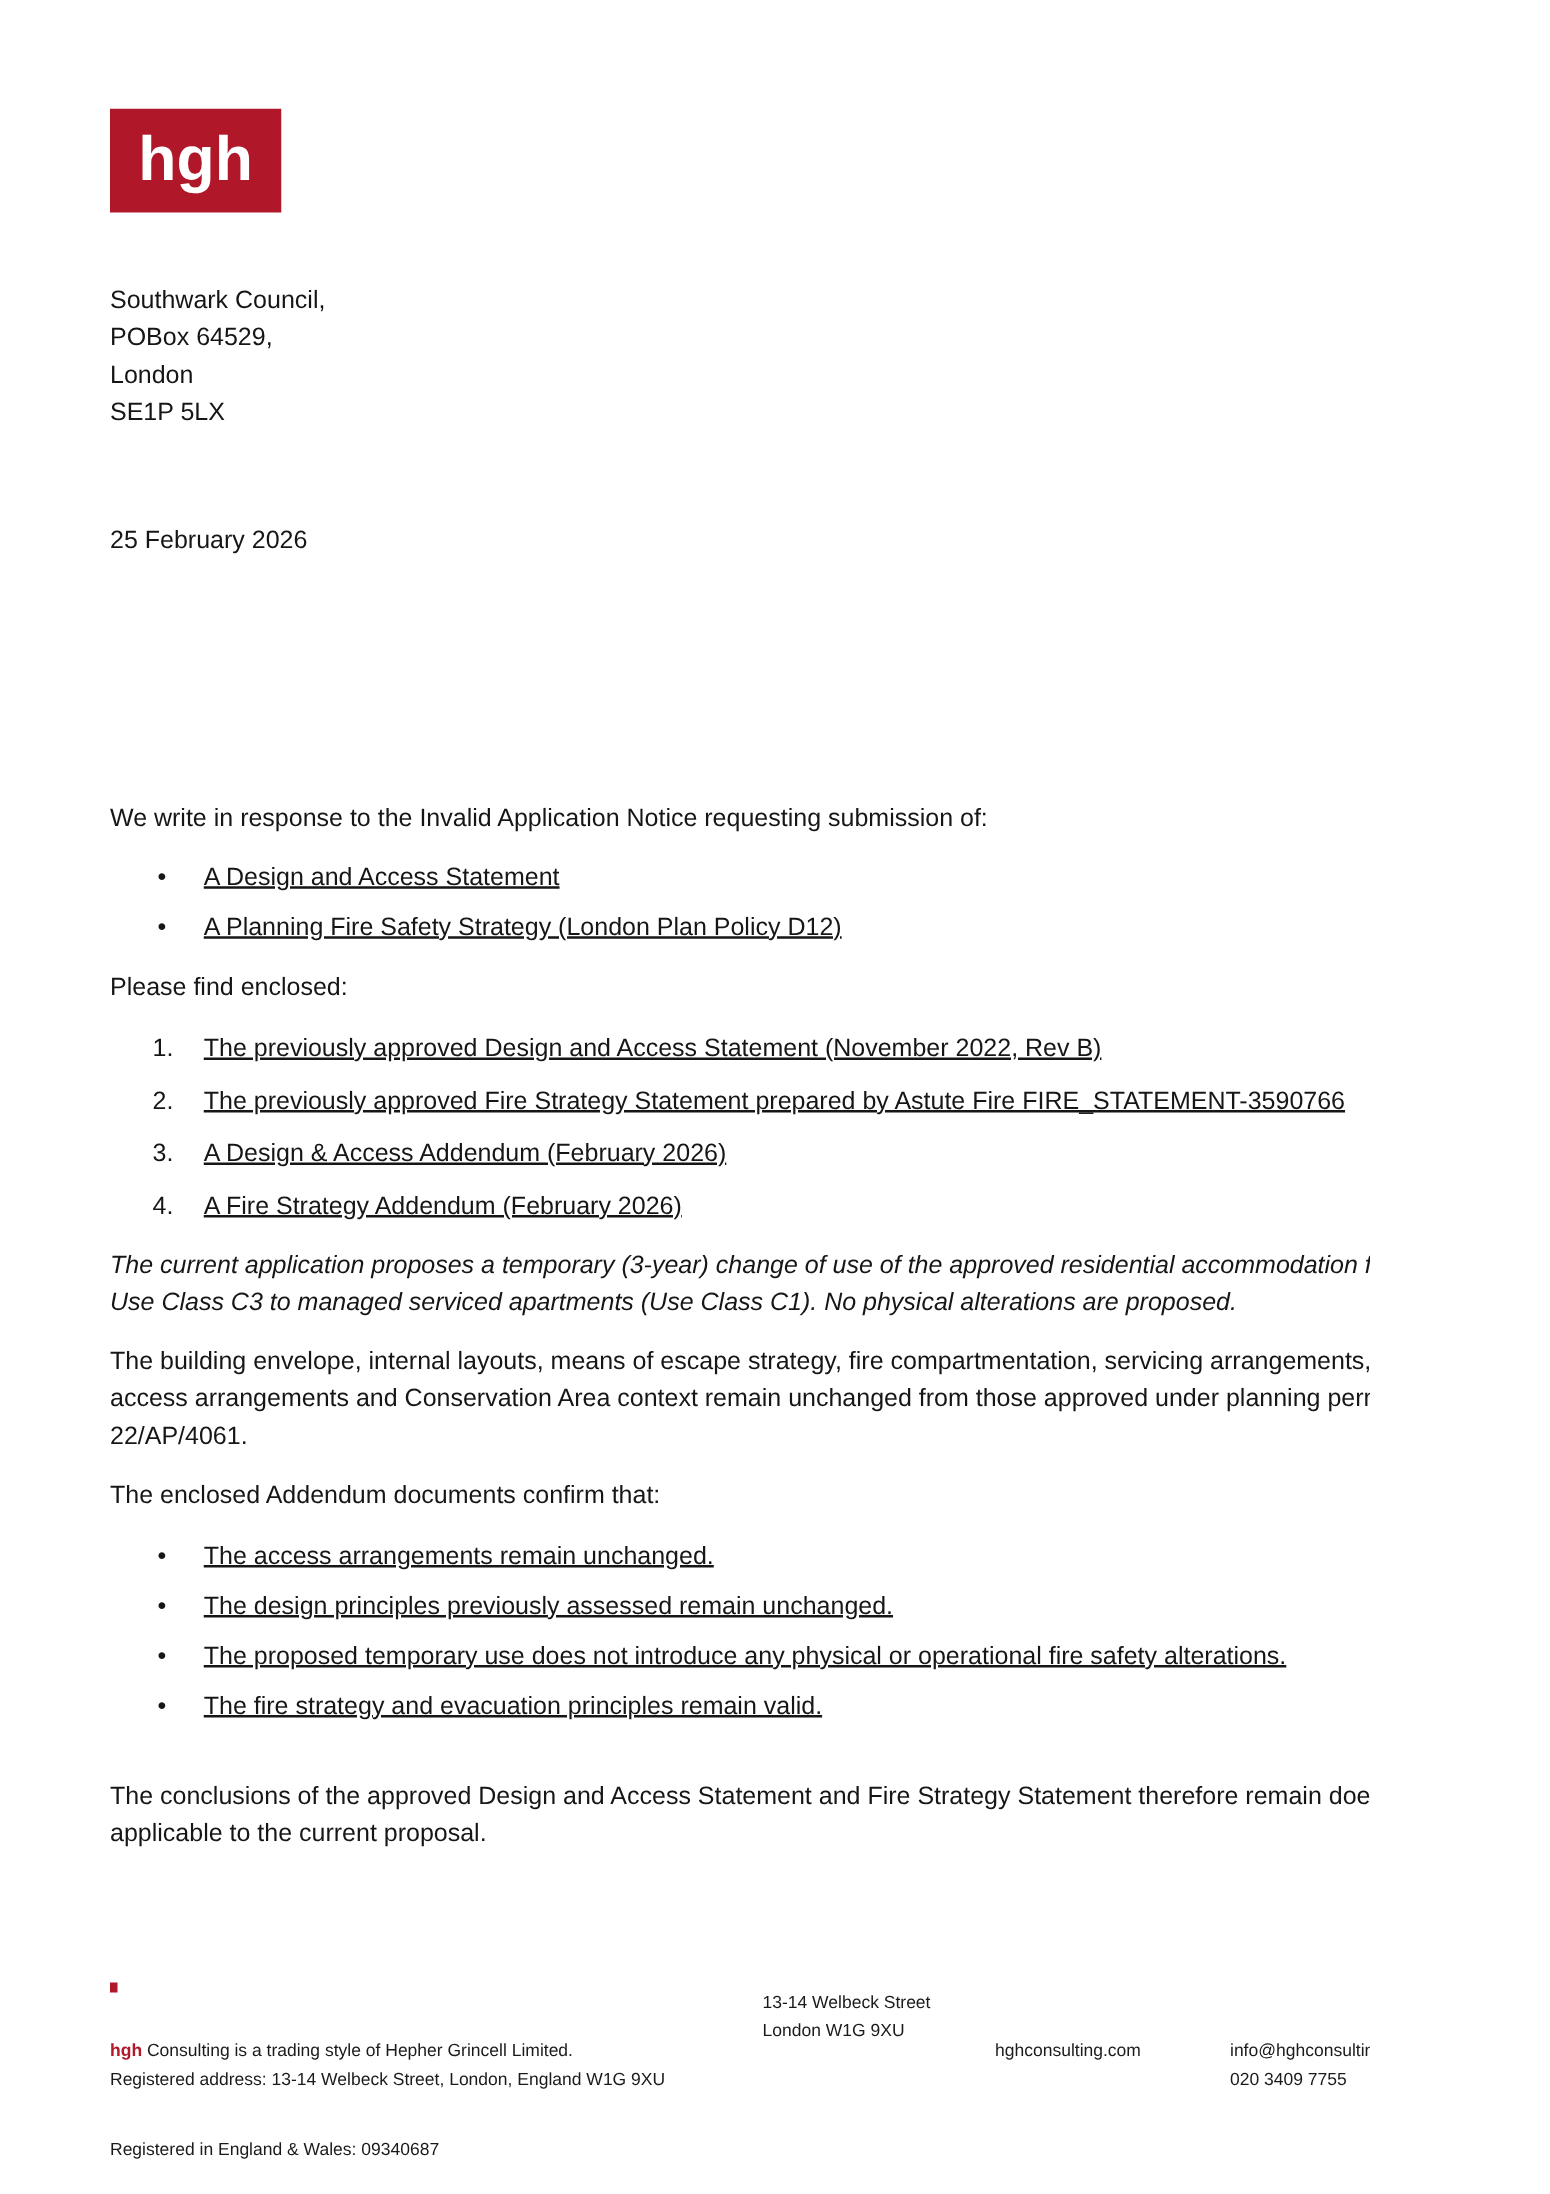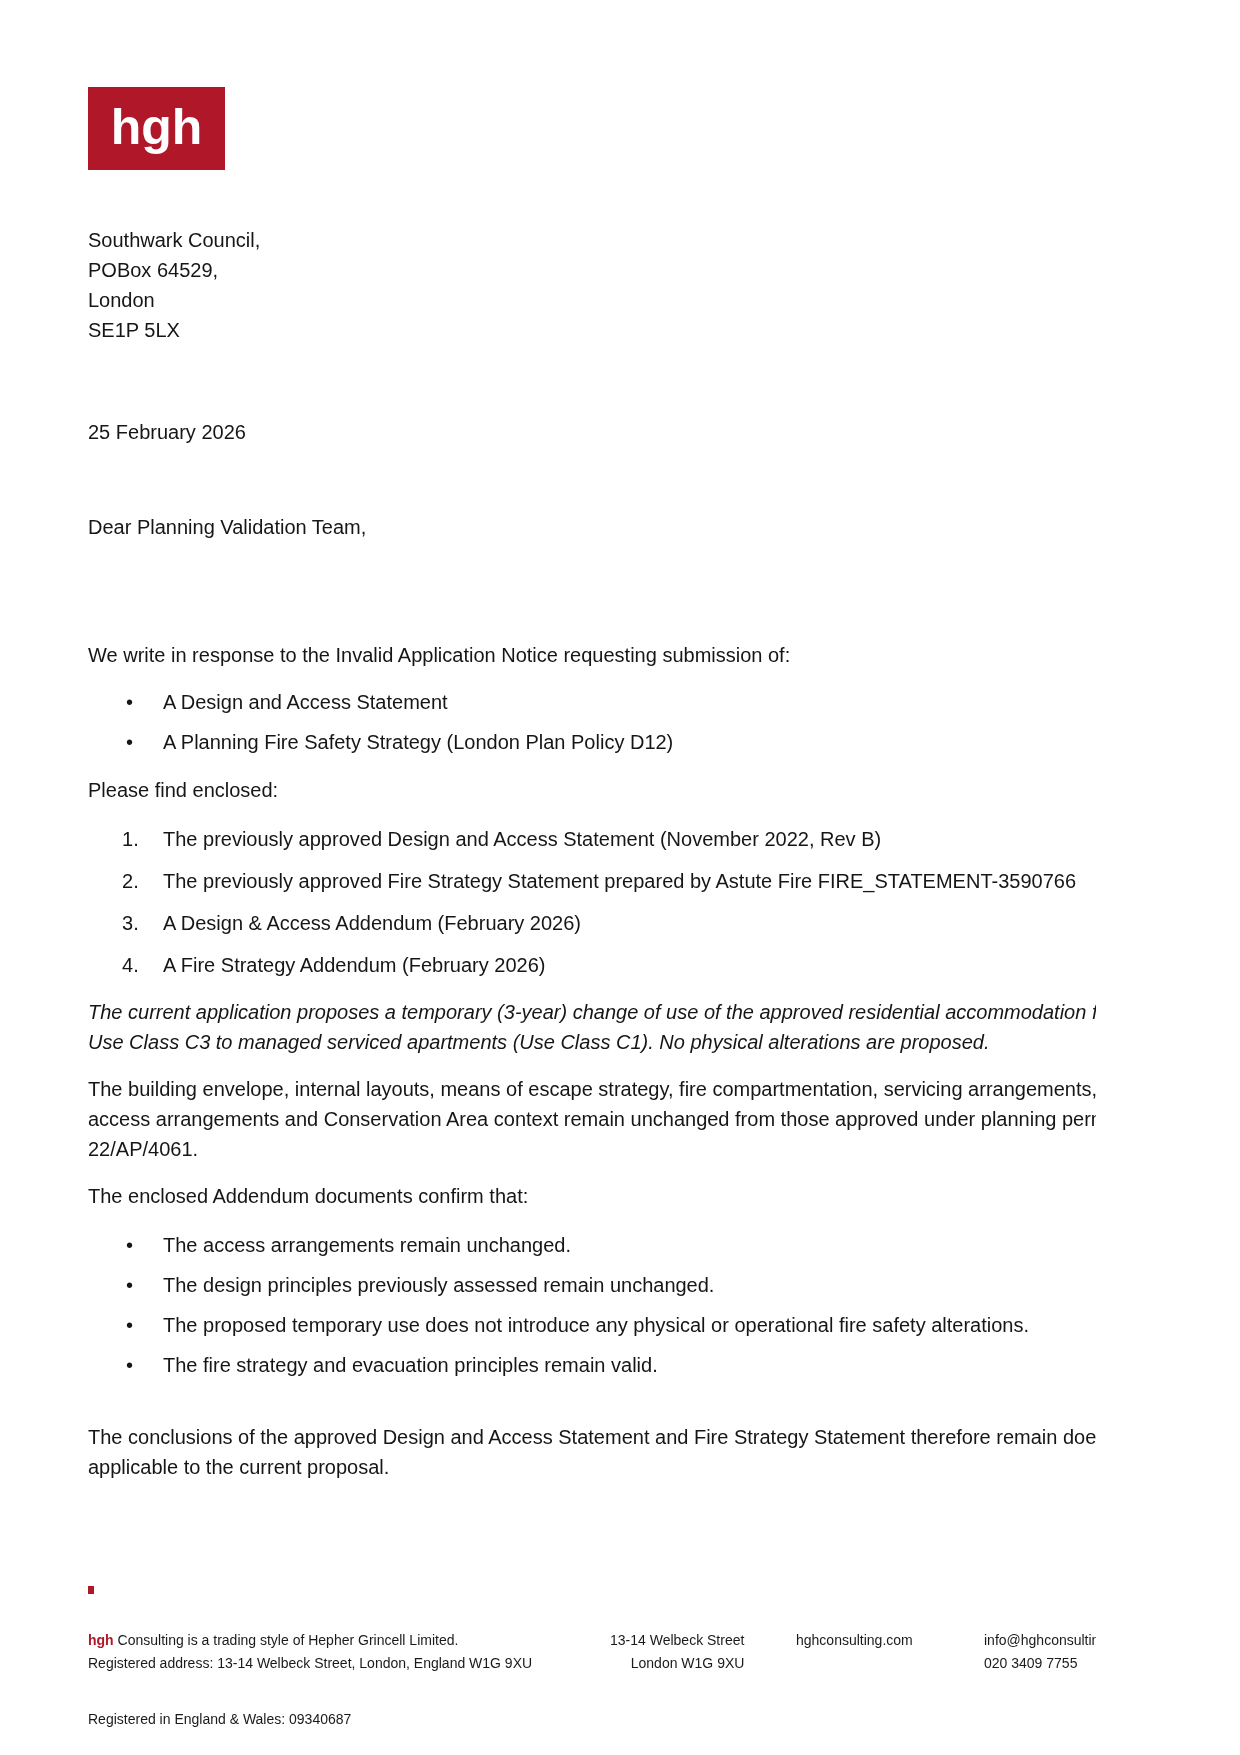--- a/index.html
+++ b/index.html
@@ -43,21 +43,21 @@
 
   .subject {
     top: 561px;
     font-weight: 700;
   }
 
   .p-intro { top: 640px; }
 
   ul.letter-list, ol.letter-list {
     list-style: none;
-    margin: 0; padding: 0;
+    margin: 0; padding: 0; text-decoration: underline;
   }
   .letter-list li {
     position: relative;
     padding-left: 75px;
     line-height: 30px;
   }
   ul.letter-list li { margin-bottom: 10px; }
   ul.letter-list li::before {
     content: "\2022";
     position: absolute;
@@ -97,21 +97,21 @@
 
   .footer {
     position: absolute;
     left: 0; top: 0; width: 100%;
     font-size: 14px;
     line-height: 23px;
     color: #1a1a1a;
   }
   .footer .col { position: absolute; white-space: nowrap; }
   .f-col1 { left: 88px; top: 1629px; }
-  .f-col2 { left: 610px; top: 1629px; text-align: right; }
+  .f-col2 { left: 610px; top: 1590px; }
   .f-col3 { left: 796px; top: 1629px; }
   .f-col4 { left: 984px; top: 1629px; }
   .f-reg  { left: 88px; top: 1708px; position: absolute; font-size: 14px; line-height: 23px; }
   .brand-red { color: #b0182a; font-weight: 700; }
 </style>
 </head>
 <body>
 
 <div class="page">
 
@@ -121,21 +121,20 @@
 
   <div class="abs recipient">
     <div>Southwark Council,</div>
     <div>POBox 64529,</div>
     <div>London</div>
     <div>SE1P 5LX</div>
   </div>
 
   <div class="abs date-line">25 February 2026</div>
 
-  <div class="abs salutation">Dear Planning Validation Team,</div>
 
 
   <div class="abs p-intro">We write in response to the Invalid Application Notice requesting submission of:</div>
 
   <ul class="abs letter-list ul-request">
     <li>A Design and Access Statement</li>
     <li>A Planning Fire Safety Strategy (London Plan Policy D12)</li>
   </ul>
 
   <div class="abs p-enclosed-label">Please find enclosed:</div>

